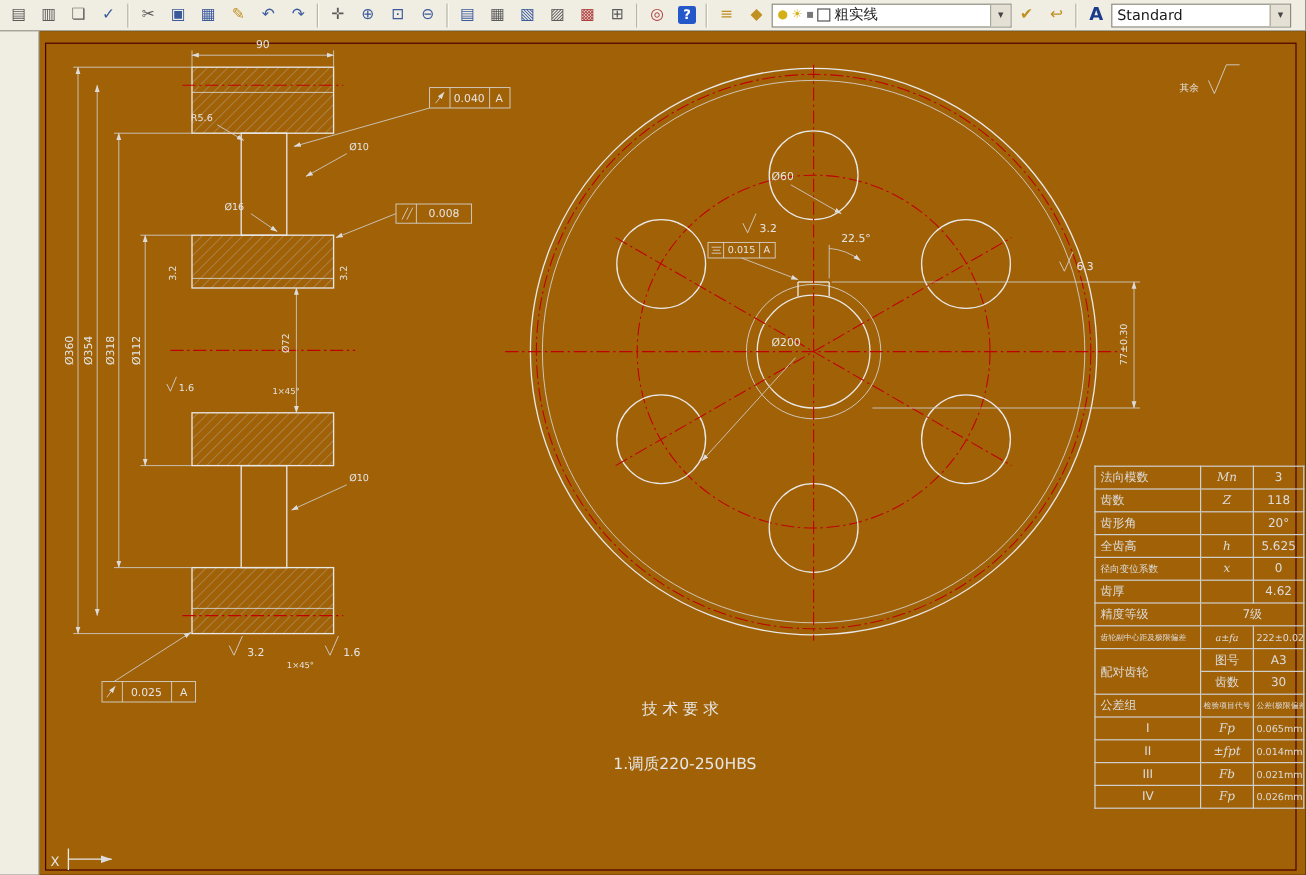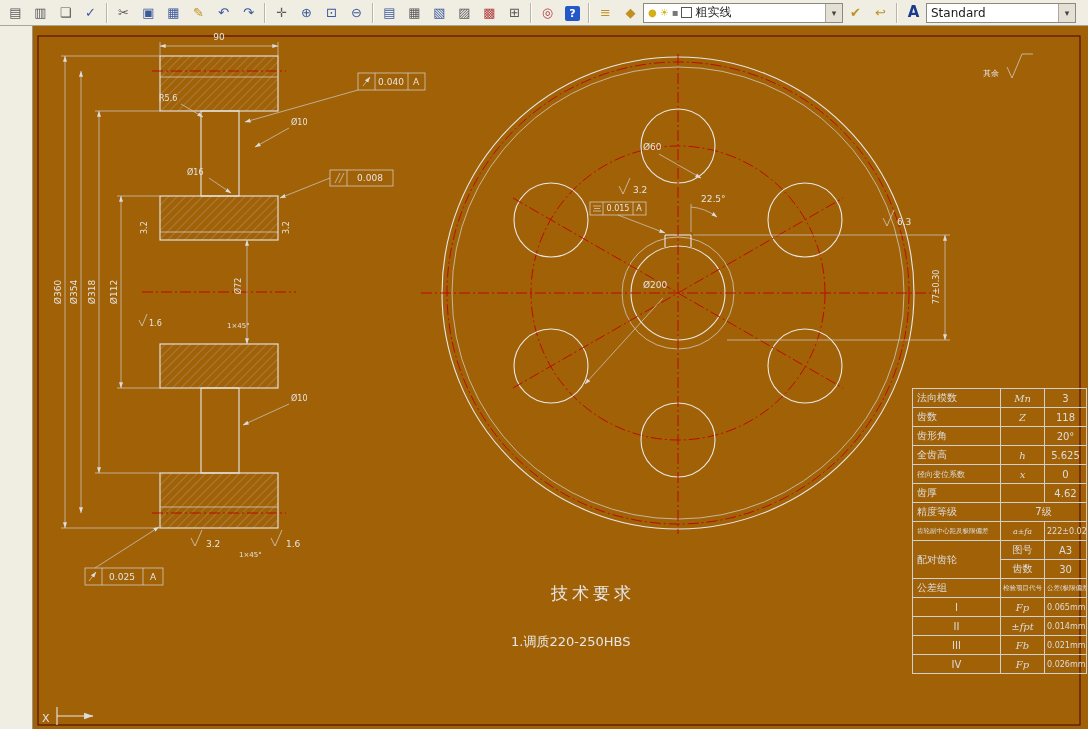--- a/index.html
+++ b/index.html
@@ -28,21 +28,21 @@
   .canvas svg{position:absolute;left:0;top:0;}
   svg text{fill:#e4e4e4;font-family:"DejaVu Sans",sans-serif;}
   .t7{font-size:7px}.t8{font-size:8px}.t9{font-size:9px}.t11{font-size:11px}
   .sw{stroke:#e8e8e8;stroke-width:1.1;fill:none}
   .st{stroke:#d8d8d8;stroke-width:0.7;fill:none}
   .dim{stroke:#cfcfcf;stroke-width:0.7;fill:none}
   .sr{stroke:#c00000;stroke-width:0.9;fill:none;stroke-dasharray:11 3 2 3}
   .hat{fill:url(#h45);stroke:#e8e8e8;stroke-width:1.1}
   
   .tech{position:absolute;left:478px;top:556px;color:#e6e6e6;}
-  .tech .tt{font-size:17px;margin-left:40px;letter-spacing:4px;}
+  .tech .tt{font-size:13px;margin-left:24px;letter-spacing:4px;}
   .tech .ti{font-size:13px;margin-top:28px;}
   .tech .ti2{font-size:13px;margin-top:13px;}
   
   .gt{position:absolute;left:879px;top:362px;}
   .gt table{border-collapse:collapse;color:#dcdcdc;table-layout:fixed;width:174px;font-size:10px;}
   .gt td{border:1px solid #cfcfcf;height:18px;padding:0 2px;overflow:hidden;white-space:nowrap;text-align:center;}
   .gt td.l{text-align:left;padding-left:4px;}
   .gt td.it{font-style:italic;font-family:"DejaVu Serif",serif;margin-left:16px;}
   .f8{font-size:8px}.f7{font-size:6.5px}
   

